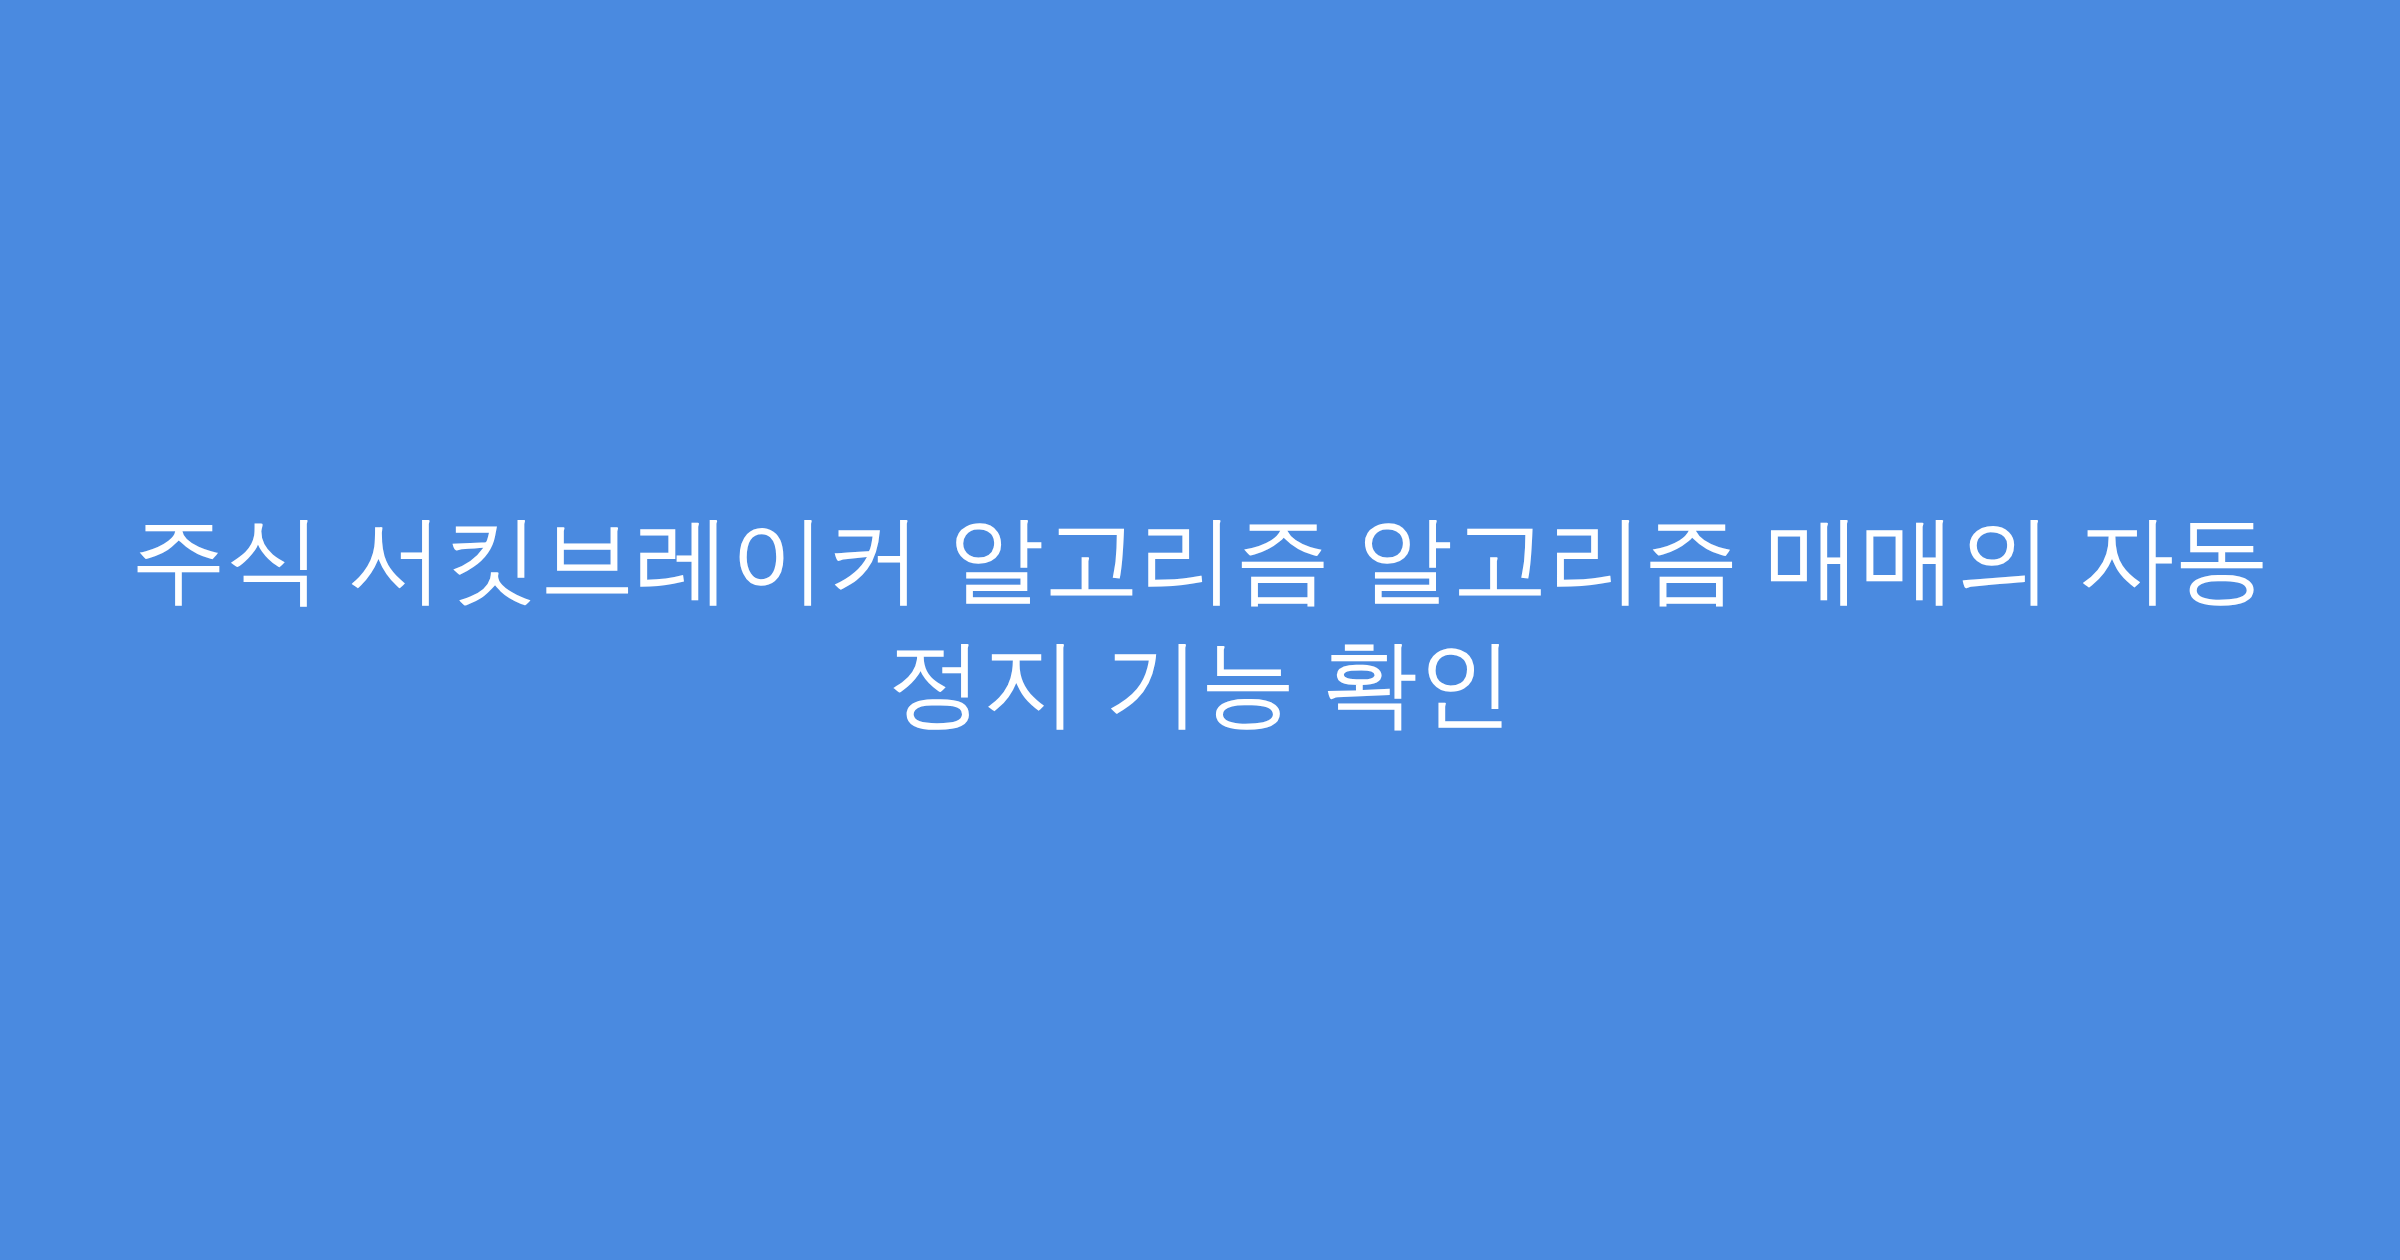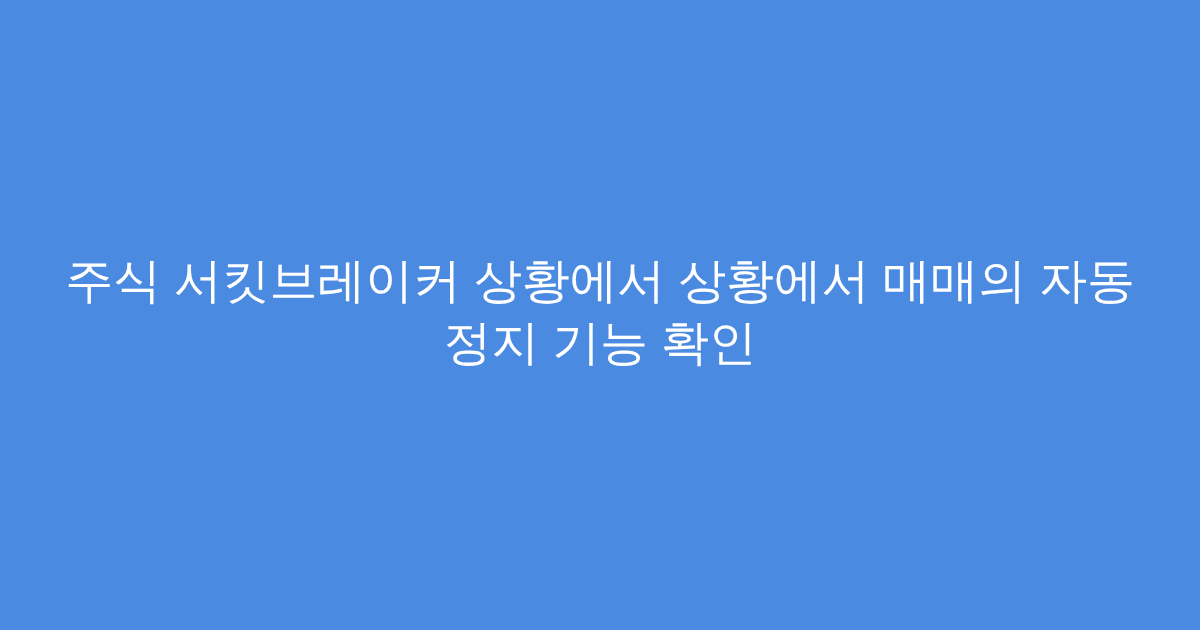--- a/index.html
+++ b/index.html
@@ -54,17 +54,17 @@
     overflow-wrap: break-word;
   }
 </style>
 </head>
 <body>
 
 <div class="og-card" style="background-color: rgb(74, 138, 224); width: 1200px; height: 630px;">
 
   <div class="title-block">
 
-    <h1 class="og-title" style="color: rgb(255, 255, 255); text-align: center;">주식 서킷브레이커 상황에서 상황에서 매매의 자동 정지 기능 확인</h1>
+    <h1 class="og-title" style="color: rgb(255, 255, 255); text-align: center;">주식 서킷브레이커 알고리즘 알고리즘 매매의 자동 정지 기능 확인</h1>
 
   </div>
 
 </div>
 
 </body></html>

